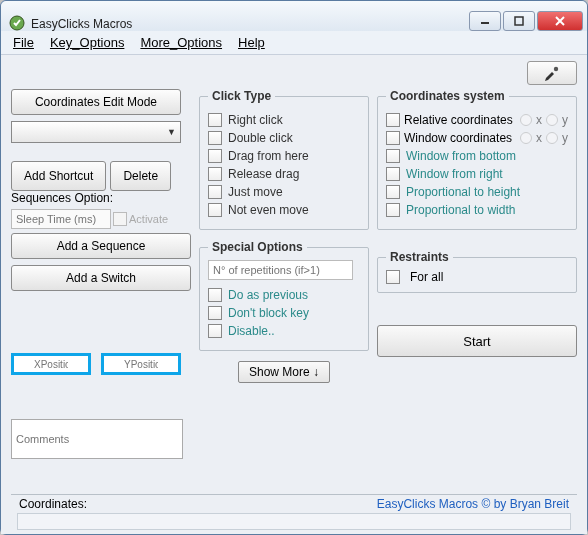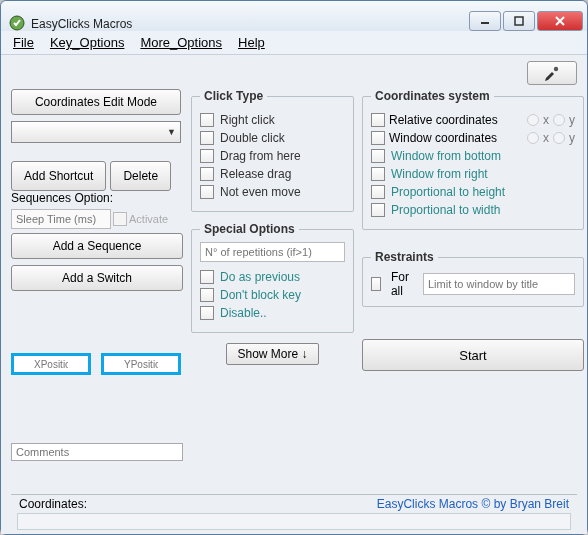--- a/index.html
+++ b/index.html
@@ -28,21 +28,21 @@
 .shortcut-row { display: flex; gap: 4px; margin-bottom: 0; }
 .shortcut-row .btn { padding: 7px 12px; }
 .seq-label { font-size: 12px; margin-bottom: 4px; }
 .seq-row { display: flex; align-items: center; gap: 2px; margin-bottom: 4px; }
 .seq-row input[type=text] { width: 100px; height: 20px; border: 1px solid #bbb; padding: 0 4px; color: #aaa; font-size: 11px; background:#fafafa; }
 .seq-row label { color: #aaa; font-size: 11px; }
 .chk-disabled { width: 14px; height: 14px; border:1px solid #bbb; background:#f4f4f4; display:inline-block; }
 .wide-btn-row { margin-bottom: 6px; }
 .pos-row { display: flex; gap: 10px; margin-top: 56px; margin-bottom: 44px; }
 .pos-row input { width: 80px; height: 22px; border: 3px solid #0ea5e9; padding: 0 20px; font-size: 10px; color:#888; }
-.comments { width: 172px; height: 18px; border: 1px solid #aaa; padding: 0 4px; font-size: 11px; color:#888;margin-top:24px; }
+.comments { width: 172px; height: 40px; border: 1px solid #aaa; padding: 0 4px; font-size: 11px; color:#888; }
 fieldset { border: 1px solid #b8c0c8; border-radius: 2px; padding: 6px 8px 8px 8px; margin-bottom: 10px; }
 fieldset legend { font-size: 12px; padding: 0 4px; color: #333; font-weight: bold; }
 .chk-row { display: flex; align-items: center; gap: 6px; margin: 4px 0; font-size: 12px; color: #333; }
 .chk-row .teal { color: #2a8a8a; }
 .chk { width: 14px; height: 14px; border: 1px solid #888; background: linear-gradient(#fff,#eee); display: inline-block; }
 .special input[type=text] { width: 145px; height: 20px; border:1px solid #bbb; color:#aaa; font-size:11px; padding:0 4px; margin-bottom:4px; }
 .coordsys-row { display: flex; align-items: center; gap: 4px; margin: 4px 0; font-size: 12px; }
 .radio { width: 12px; height: 12px; border: 1px solid #aaa; border-radius: 50%; background:#fafafa; display:inline-block; }
 .radio-dim { opacity: 0.5; }
 .restraints { margin-top: 20px; }
@@ -151,20 +151,24 @@
           <div class="chk-row">
               <span class="chk"></span>
               <span>Drag from here</span>
             </div>
           <div class="chk-row">
               <span class="chk"></span>
               <span>Release drag</span>
             </div>
           <div class="chk-row">
               <span class="chk"></span>
+              <span>Just move</span>
+            </div>
+          <div class="chk-row">
+              <span class="chk"></span>
               <span>Not even move</span>
             </div>
         </fieldset>
 
         <fieldset class="special">
           <legend>Special Options</legend>
           <input type="text" placeholder="N° of repetitions (if&gt;1)" style="">
           <div class="chk-row">
               <span class="chk"></span>
               <span class="teal">Do as previous</span>
@@ -219,21 +223,20 @@
               <span class="chk"></span>
               <span class="teal">Proportional to width</span>
             </div>
         </fieldset>
 
         <fieldset class="restraints">
           <legend>Restraints</legend>
           <div class="restraints-row">
             <span class="chk"></span>
             <span>For all</span>
-            <input type="text" placeholder="Limit to window by title" style="">
           </div>
         </fieldset>
 
         <button class="start-btn">Start</button>
       </div>
     </div>
 
     <div class="statusbar">
       <div class="status-top">
         <span>Coordinates:</span>

